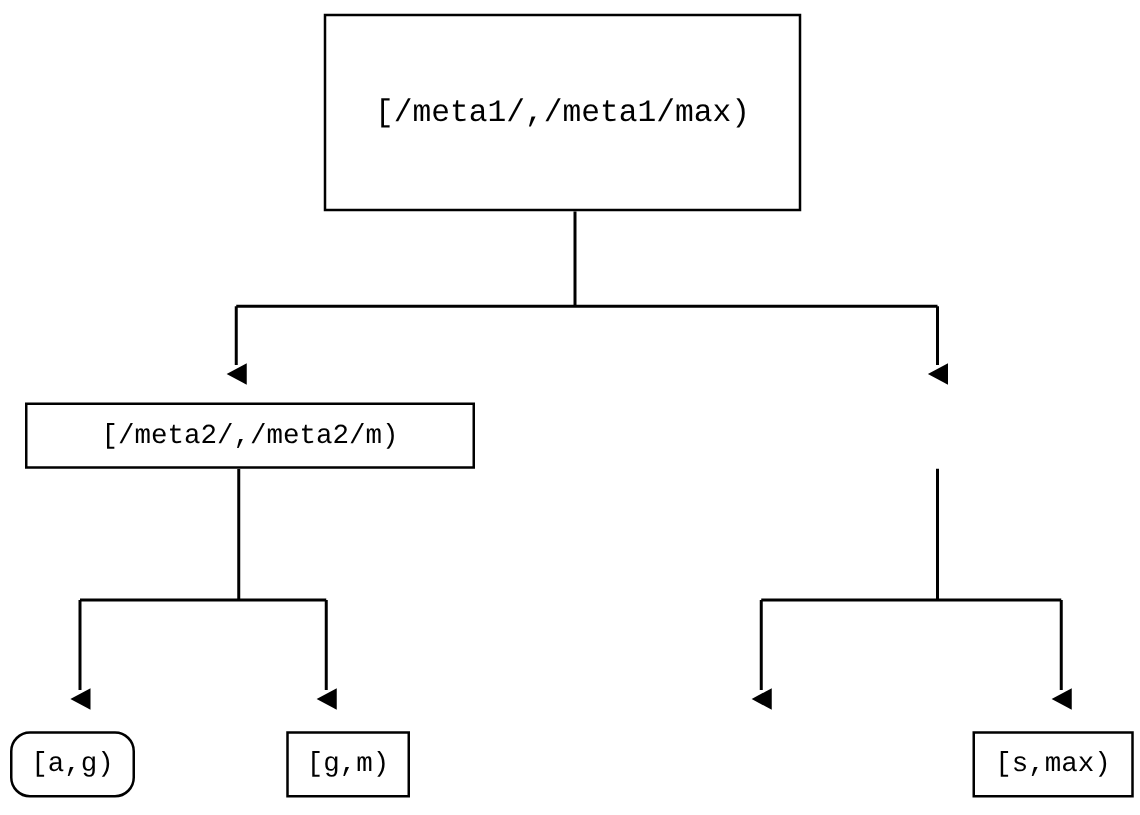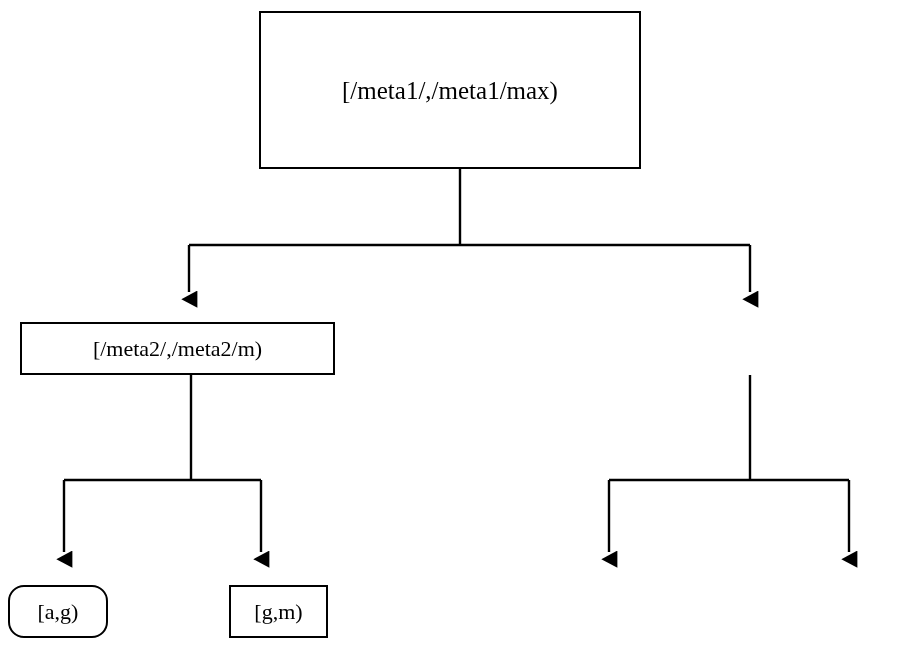--- a/index.html
+++ b/index.html
@@ -33,39 +33,39 @@
     background: #ffffff;
     display: flex;
     align-items: center;
     justify-content: center;
     font-family: "DejaVu Sans Mono", monospace;
     color: #000000;
     white-space: pre;
     line-height: 1;
   }
   .node-label {
-    font-family: Liberation Serif, serif;
+    font-family: Liberation Mono, monospace;
     color: #000000;
     white-space: pre;
   }
   
   .level-root {
     left: 259px;
     top: 11px;
     width: 382px;
     height: 158px;
     font-size: 25px;
   }
   
   .level-mid {
     top: 322px;
     height: 53px;
     font-size: 22px;
   }
-  .mid-left  { left: 20px;  width: 315px; text-align: right; }
+  .mid-left  { left: 20px;  width: 360px; text-align: right; }
   .mid-right { left: 581px; width: 320px; }
   
   .level-leaf {
     top: 585px;
     height: 53px;
     font-size: 22px;
   }
   .leaf-a  { left: 8px;   width: 100px; border-radius: 16px; }
   .leaf-b  { left: 205px; width: 99px; margin-left: 24px;  }
   .leaf-c  { left: 554px; width: 99px;  }
@@ -116,14 +116,17 @@
 
   <div class="node-box level-leaf leaf-a">
     <span class="node-label">[a,g)</span>
   </div>
 
   <div class="node-box level-leaf leaf-b">
     <span class="node-label">[g,m)</span>
   </div>
 
 
+  <div class="node-box level-leaf leaf-d">
+    <span class="node-label">[s,max)</span>
+  </div>
 
 </div>
 
 </body></html>

